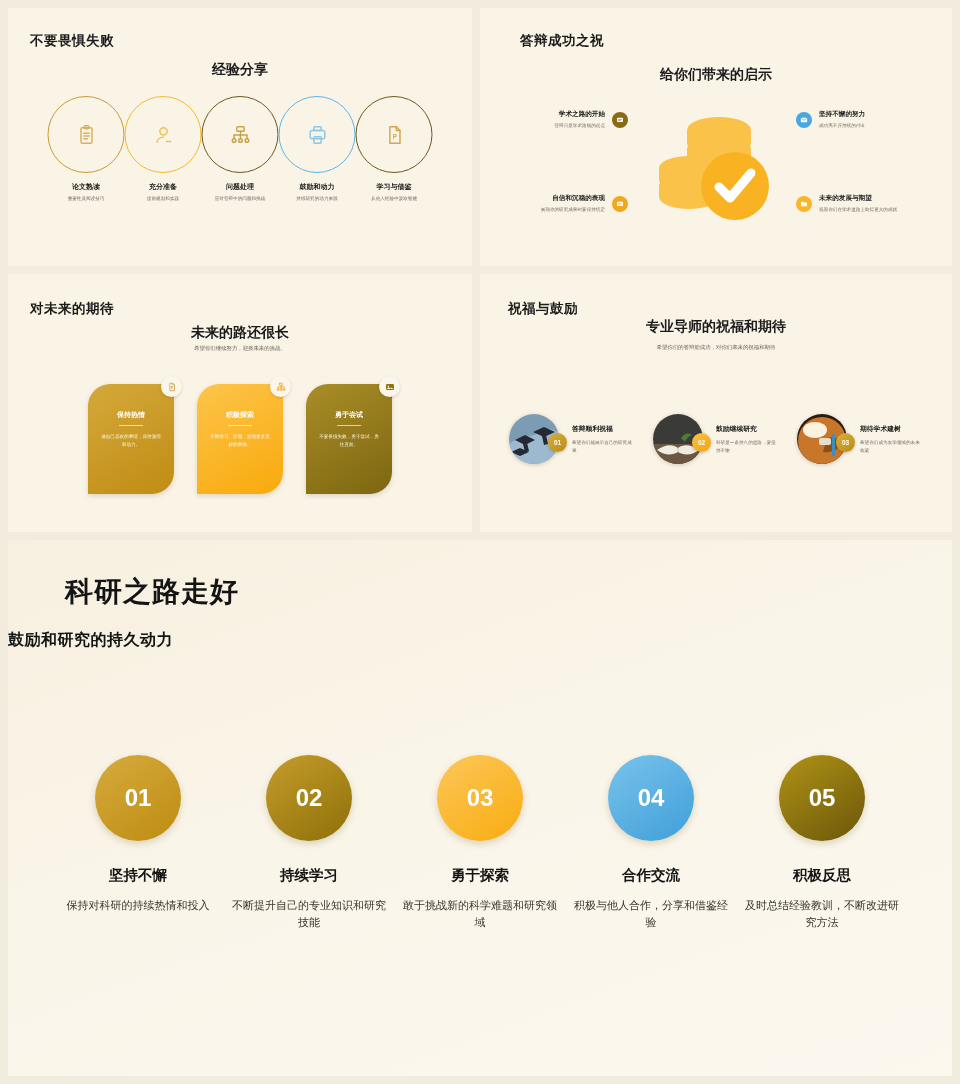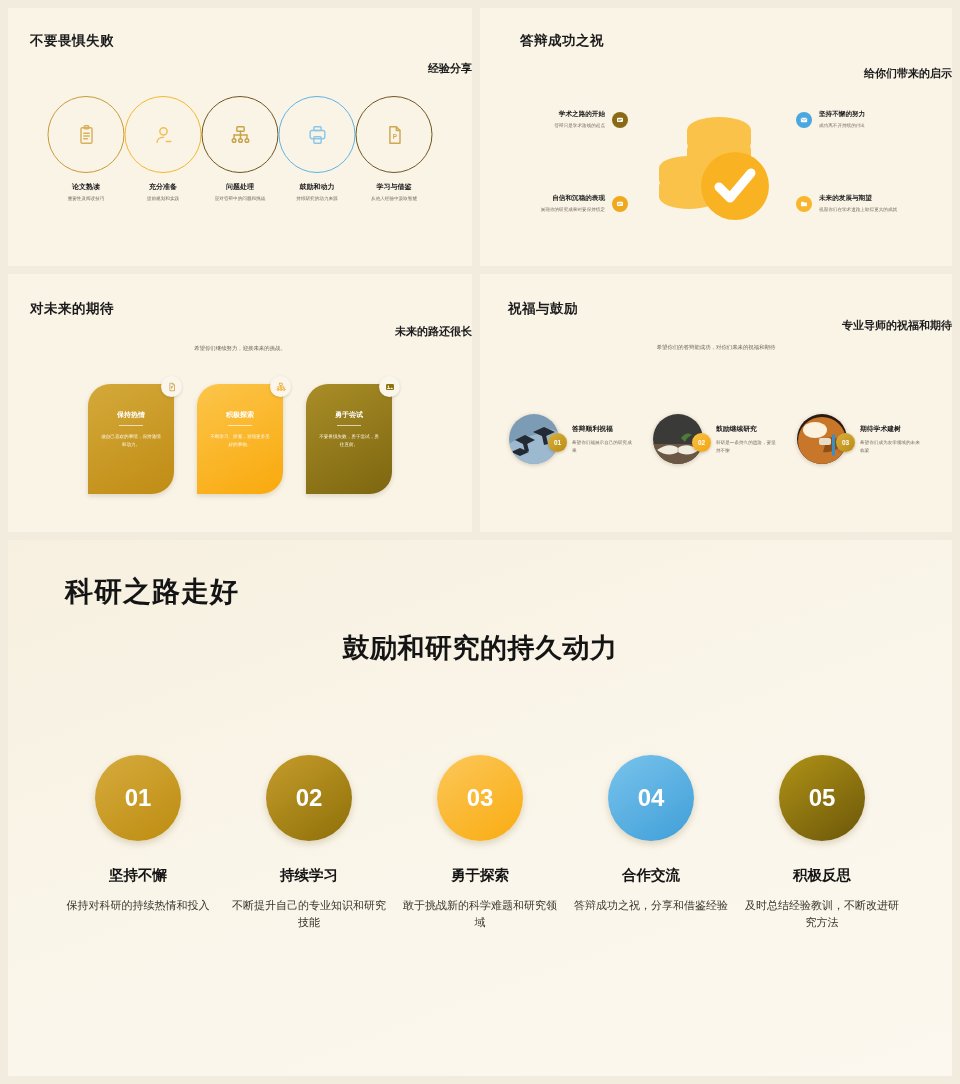--- a/index.html
+++ b/index.html
@@ -11,21 +11,21 @@
   }
   .deck { width: 960px; height: 1084px; position: relative; }
 
   
   .panel { position: absolute; background: #faf4e7; overflow: hidden; }
   .panel-title {
     font-size: 13.5px; font-weight: bold; color: #1b1b1b;
     letter-spacing: .5px;
   }
   .panel-head {
-    font-size: 11px; font-weight: bold; color: #1b1b1b; text-align: right;
+    font-size: 14px; font-weight: bold; color: #1b1b1b; text-align: center;
   }
   .panel-sub {
     font-size: 5.4px; color: #6c6257; text-align: center; line-height: 1.55;
   }
 
   
   #p1 { left: 8px; top: 8px; width: 464px; height: 258px; }
   #p1 .panel-title { position: absolute; left: 22px; top: 24px; }
   #p1 .panel-head  { position: absolute; left: 0; right: 0; top: 53px; }
   .circle-row { position: absolute; left: 50%; transform: translateX(-50%); top: 88px;
@@ -113,22 +113,22 @@
   
   #p5 {
     left: 8px; top: 540px; width: 944px; height: 536px;
     background: linear-gradient(160deg,#f7f0e0 0%,#faf5e9 45%,#fcf8ef 100%);
   }
   #p5 .big-title {
     position: absolute; left: 57px; top: 33px;
     font-size: 28px; font-weight: bold; color: #141414; letter-spacing: 1px;
   }
   #p5 .big-head {
-    position: absolute; left: 0; right: 0; top: 90px; text-align: center;
-    font-size: 27px; font-weight: bold; color: #141414; letter-spacing: .5px;
+    position: absolute; left: 0; right: 0; top: 90px; 
+    font-size: 16px; font-weight: bold; color: #141414; letter-spacing: .5px;
   }
   .num-row { position: absolute; left: 0; right: 0; top: 215px;
              display: flex; justify-content: center; gap: 0; }
   .num-item { width: 171px; display: flex; flex-direction: column; align-items: center; }
   .num-ball {
     width: 86px; height: 86px; border-radius: 50%;
     display: flex; align-items: center; justify-content: center;
     color: #fff; font-size: 24px; font-weight: bold;
     box-shadow: 0 3px 7px rgba(110,85,25,.22);
   }
@@ -451,21 +451,21 @@
 
       <div class="num-item">
         <div class="num-ball" style="background:linear-gradient(145deg,#fcc75a,#f9ac10)">03</div>
         <div class="num-t">勇于探索</div>
         <div class="num-d">敢于挑战新的科学难题和研究领域</div>
       </div>
 
       <div class="num-item">
         <div class="num-ball" style="background:linear-gradient(145deg,#79c3ec,#3f9fd8)">04</div>
         <div class="num-t">合作交流</div>
-        <div class="num-d">答辩成功之祝，分享和借鉴经验</div>
+        <div class="num-d">积极与他人合作，分享和借鉴经验</div>
       </div>
 
       <div class="num-item">
         <div class="num-ball" style="background:linear-gradient(145deg,#b09317,#6b5609)">05</div>
         <div class="num-t">积极反思</div>
         <div class="num-d">及时总结经验教训，不断改进研究方法</div>
       </div>
 
     </div>
   </section>

